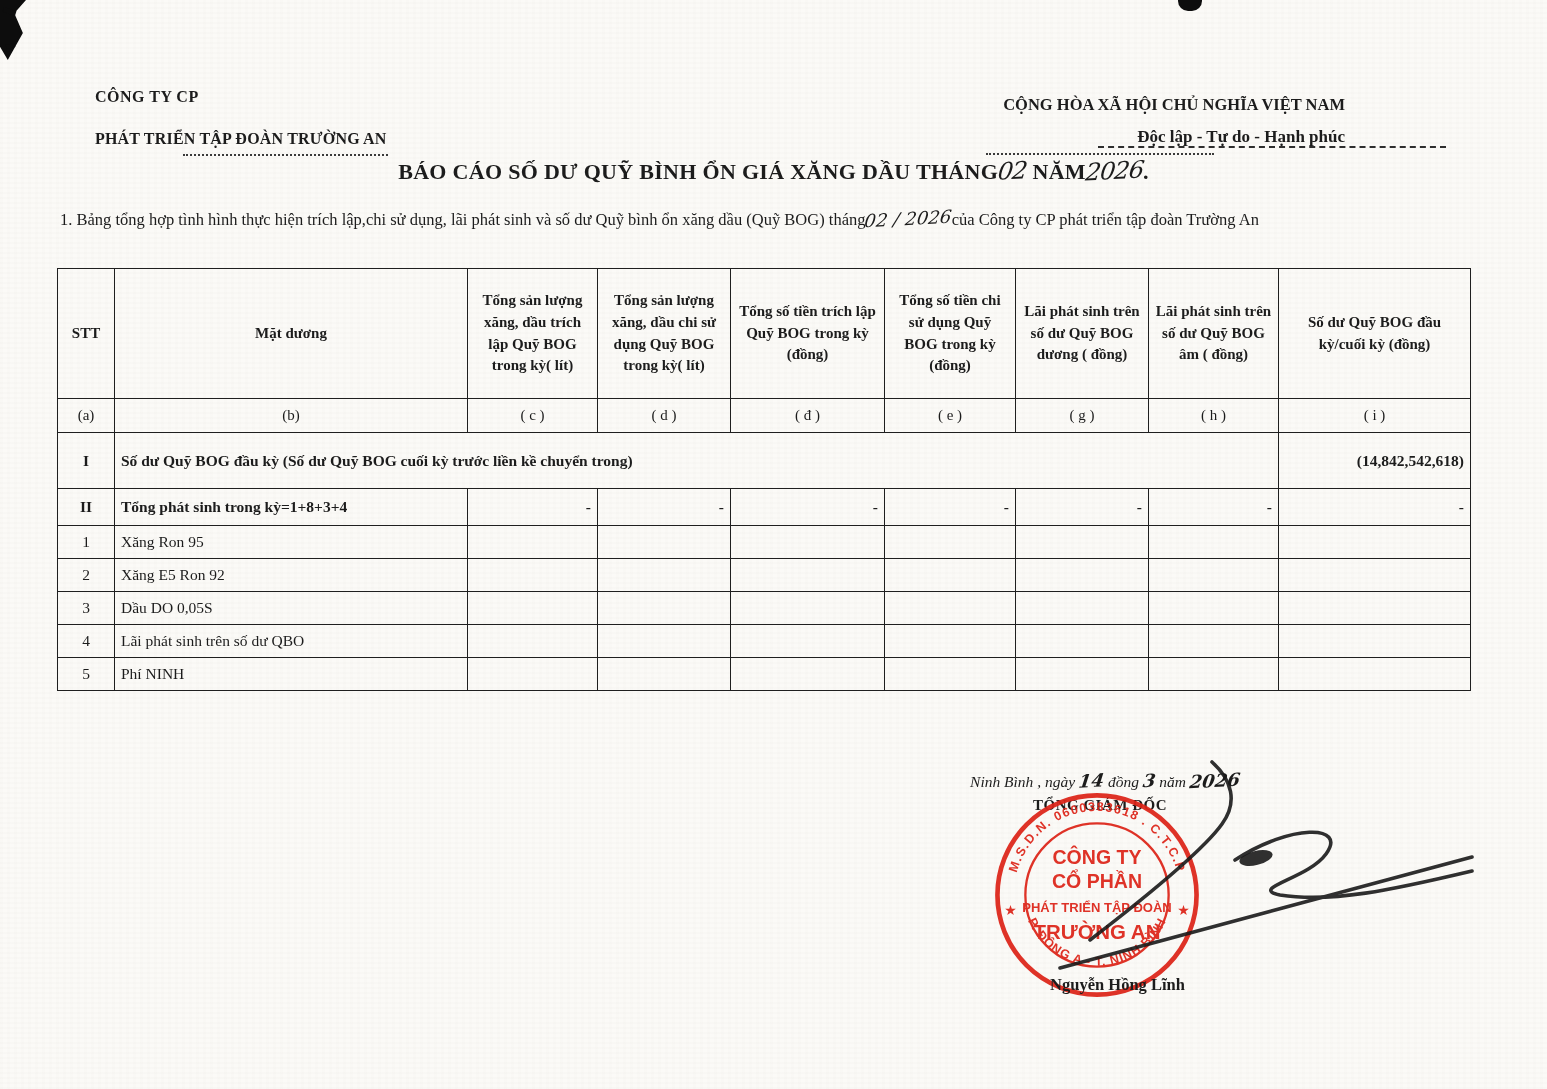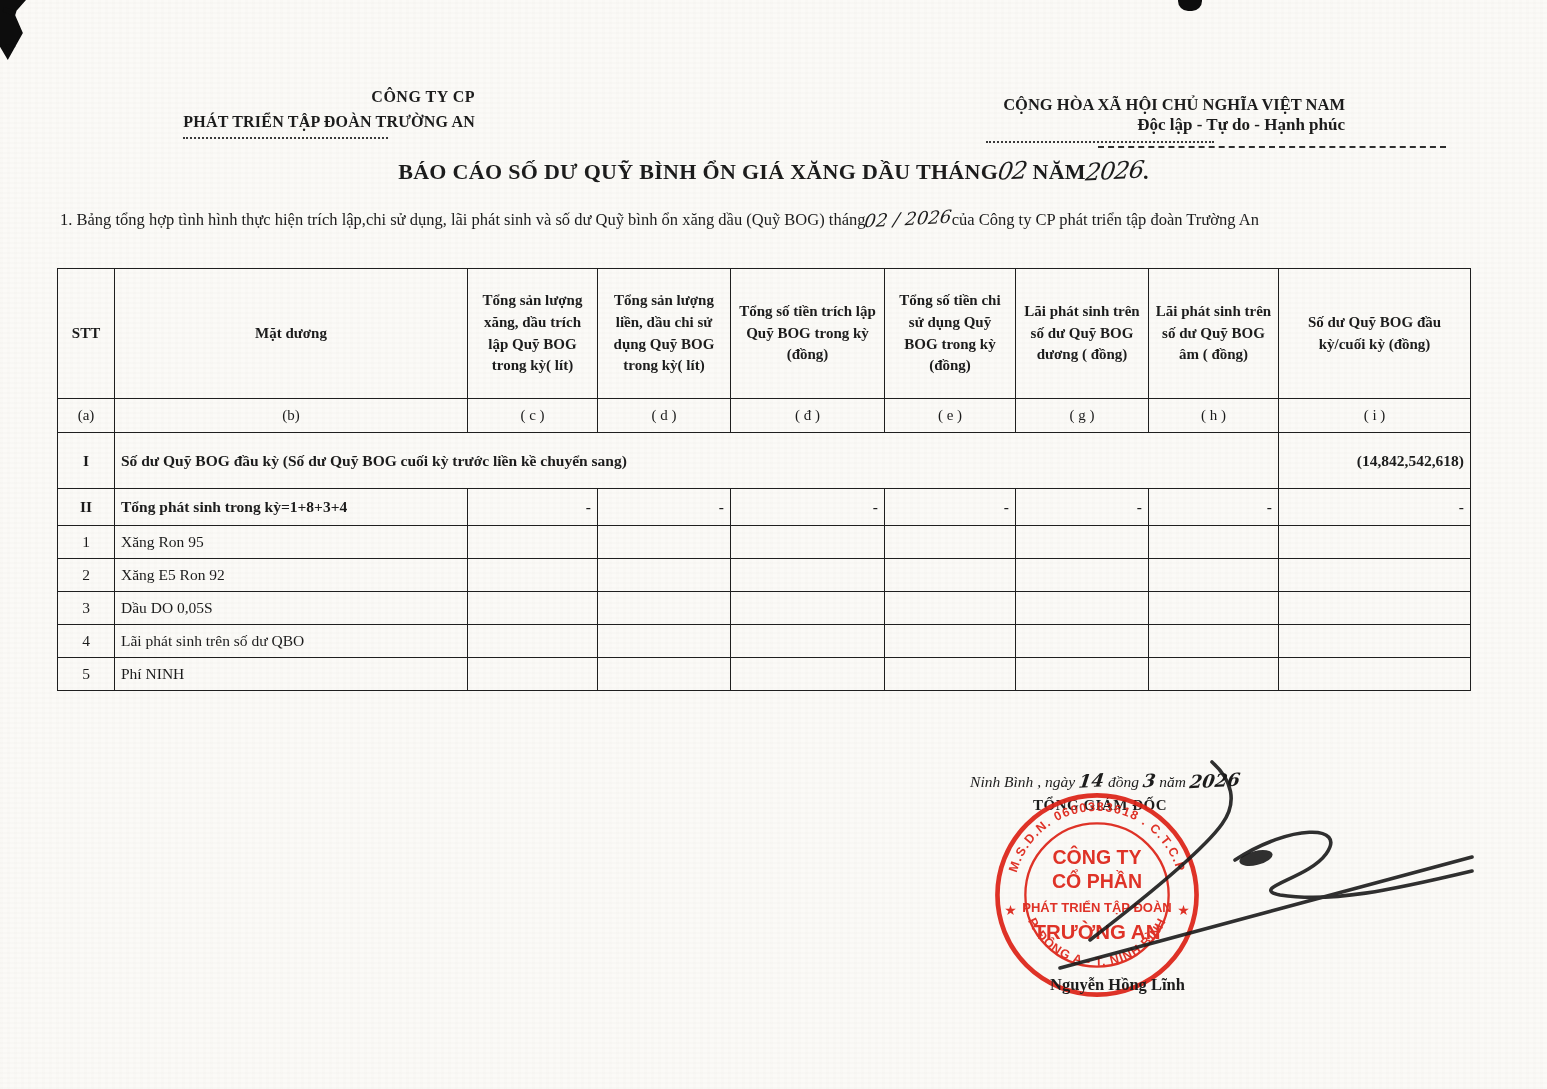--- a/index.html
+++ b/index.html
@@ -14,27 +14,27 @@
     background-image:repeating-linear-gradient(0deg,rgba(90,80,60,.015) 0 2px,transparent 2px 5px),
                      repeating-linear-gradient(90deg,rgba(90,80,60,.012) 0 3px,transparent 3px 7px);
   }
   
   .art{position:absolute;background:#0d0d0d;}
   .art-corner{left:0;top:0;width:26px;height:60px;clip-path:polygon(0 0,100% 0,55% 22%,88% 55%,30% 100%,0 78%);}
   .art-dash1{left:3px;top:9px;width:13px;height:5px;transform:rotate(18deg);}
   .art-dash2{left:6px;top:44px;width:9px;height:4px;transform:rotate(-12deg);}
   .art-blob{left:1178px;top:0;width:24px;height:11px;border-radius:0 0 10px 10px;}
   
-  .hdr-left{position:absolute;left:95px;top:88px;width:380px;text-align:right;font-weight:bold;font-size:16px;}
+  .hdr-left{position:absolute;left:95px;top:88px;width:380px;text-align:left;font-weight:bold;font-size:16px;}
   .hdr-left .l1{letter-spacing:.5px;}
-  .hdr-left .l2{margin-top:7px;letter-spacing:.2px;}
+  .hdr-left .l2{margin-top:24px;letter-spacing:.2px;}
   .dotted-u{border-bottom:2px dotted #3a3a3a;height:4px;margin:2px auto 0;}
   .hdr-right{position:absolute;left:855px;top:95px;width:490px;text-align:right;font-weight:bold;}
   .hdr-right .l1{font-size:16.5px;}
-  .hdr-right .l2{font-size:17px;margin-top:0;}
+  .hdr-right .l2{font-size:17px;margin-top:12px;}
   .title{position:absolute;left:30px;top:157px;width:1487px;text-align:center;font-weight:bold;font-size:22px;letter-spacing:.3px;white-space:nowrap;}
   .hw{font-family:"DejaVu Serif",serif;font-style:italic;display:inline-block;transform:skewX(-10deg) rotate(-3deg);font-weight:normal;}
   .title .hw{font-size:24px;letter-spacing:-1px;}
   .dash-rule{position:absolute;left:1098px;top:146px;width:348px;border-top:2px dashed #2e2e2e;height:0;}
   .intro{position:absolute;left:60px;top:208px;width:1440px;font-size:16.5px;white-space:nowrap;}
   .intro .hw{font-size:18px;}
   
   table.rpt{position:absolute;left:57px;top:268px;width:1413px;border-collapse:collapse;table-layout:fixed;}
   table.rpt td,table.rpt th{border:1.6px solid #1f1f1f;padding:2px 6px;font-size:15.5px;vertical-align:middle;overflow:hidden;}
   table.rpt th{font-weight:bold;text-align:center;font-size:15px;line-height:1.45;padding:4px 6px;}
@@ -95,41 +95,41 @@
       <col style="width:131px">
       <col style="width:133px">
       <col style="width:130px">
       <col style="width:192px">
   </colgroup>
   <tbody>
       <tr class="hdr">
     <th>STT</th>
     <th>Mặt dương</th>
     <th>Tổng sản lượng xăng, dầu trích lập  Quỹ BOG trong kỳ( lít)</th>
-    <th>Tổng sản lượng liền, dầu chi sử dụng  Quỹ BOG trong kỳ( lít)</th>
+    <th>Tổng sản lượng xăng, dầu chi sử dụng  Quỹ BOG trong kỳ( lít)</th>
     <th>Tổng số tiền trích lập Quỹ BOG trong kỳ (đồng)</th>
     <th>Tổng số tiền chi sử dụng Quỹ BOG trong kỳ (đồng)</th>
     <th>Lãi phát sinh trên số dư Quỹ BOG dương ( đồng)</th>
     <th>Lãi phát sinh trên số dư Quỹ BOG âm ( đồng)</th>
     <th>Số dư Quỹ BOG đầu kỳ/cuối kỳ (đồng)</th>
   </tr>
   <tr class="letters">
     <td>(a)</td>
     <td>(b)</td>
     <td>( c )</td>
     <td>( d )</td>
     <td>( đ )</td>
     <td>( e )</td>
     <td>( g )</td>
     <td>( h )</td>
     <td>( i )</td>
   </tr>
   <tr class="rowI">
     <td class="stt">I</td>
-    <td class="lbl-b" colspan="7">Số dư Quỹ BOG đầu kỳ (Số dư Quỹ BOG cuối kỳ trước liền kề chuyển sang)</td>
+    <td class="lbl-b" colspan="7">Số dư Quỹ BOG đầu kỳ (Số dư Quỹ BOG cuối kỳ trước liền kề chuyển trong)</td>
     <td class="val">(14,842,542,618)</td>
   </tr>
   <tr class="rowII">
     <td class="stt">II</td>
     <td class="lbl-b">Tổng phát sinh trong kỳ=1+8+3+4</td>
     <td class="dash">-</td>
     <td class="dash">-</td>
     <td class="dash">-</td>
     <td class="dash">-</td>
     <td class="dash">-</td>

